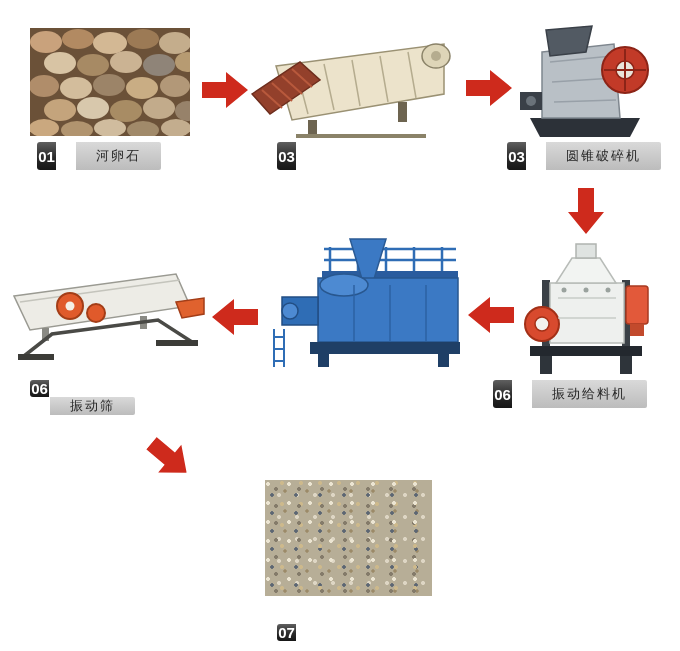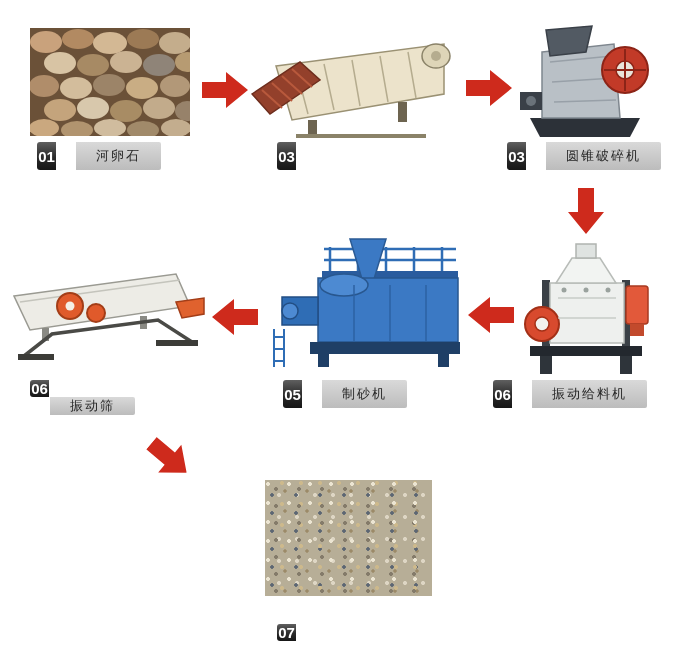--- a/index.html
+++ b/index.html
@@ -208,24 +208,20 @@
   <div class="step-label" style="left:499px; top:142px;padding-left:8px;">
     <div class="badge">03</div>
     <div class="label-box">圆锥破碎机</div>
   </div>
 
   <div class="step-label" style="left:493px; top:380px;">
     <div class="badge">06</div>
     <div class="label-box">振动给料机</div>
   </div>
 
-  <div class="step-label" style="left:283px; top:380px;">
-    <div class="badge">05</div>
-    <div class="label-box">制砂机</div>
-  </div>
 
   <div class="step-label" style="left:30px; top:380px;flex-direction:column;">
     <div class="badge">06</div>
     <div class="label-box">振动筛</div>
   </div>
 
   <div class="step-label" style="left:277px; top:618px;align-items:center;">
     <div class="badge">07</div>
   </div>
 

